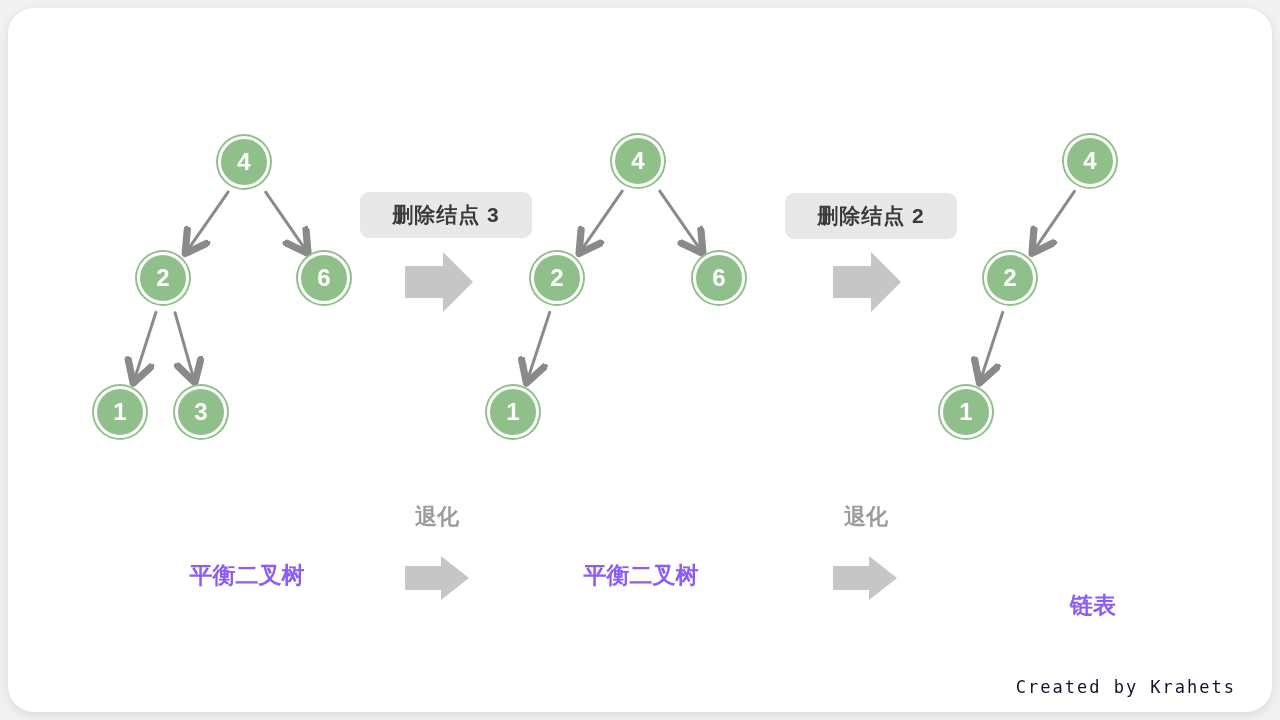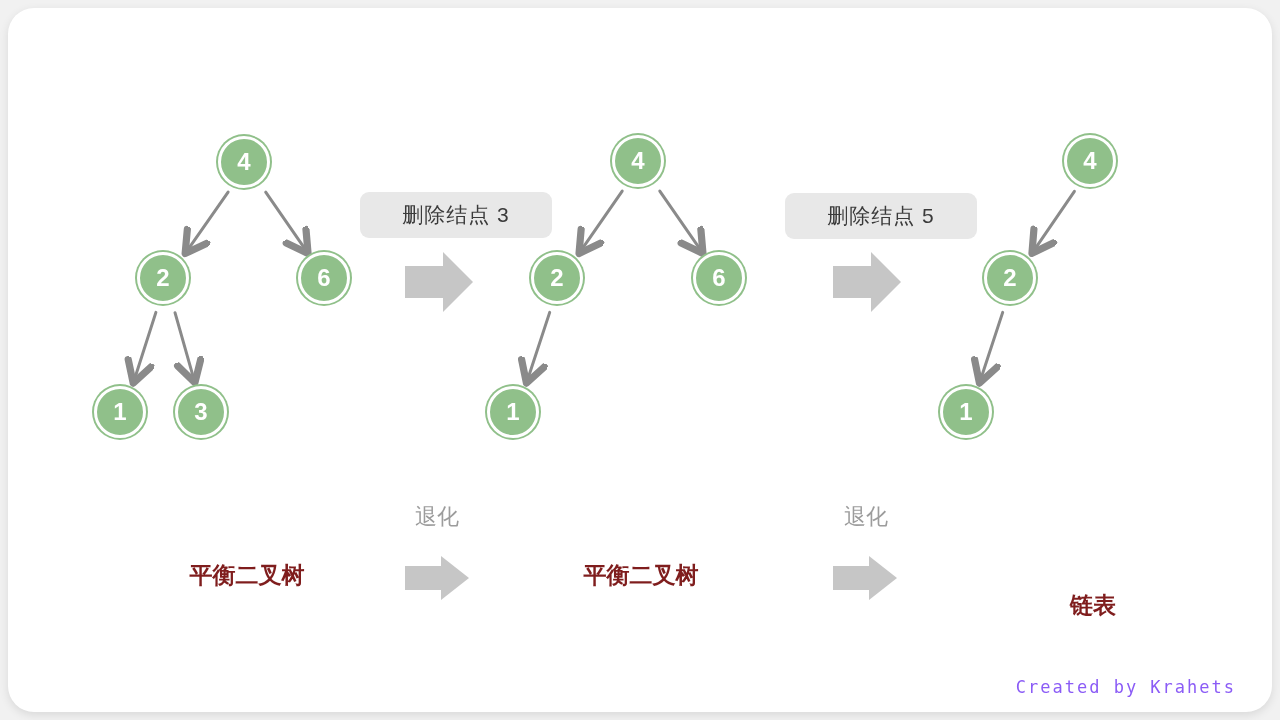--- a/index.html
+++ b/index.html
@@ -34,52 +34,52 @@
     border: 3px solid #ffffff;
     box-shadow: 0 0 0 2px #90c08a;
     color: #ffffff;
     font-size: 24px; font-weight: bold;
     display: flex; align-items: center; justify-content: center;
     line-height: 1;
   }
 
   .op-label {
     position: absolute;
-    width: 192px; height: 46px;
+    width: 172px; height: 46px;
     background: #e8e8e8;
     border-radius: 9px;
     display: flex; align-items: center; justify-content: center;
-    font-size: 21px; font-weight: normal;
+    font-size: 21px; font-weight: bold;
     color: #3a3a3a;
     letter-spacing: 1px;
   }
 
   .degrade-label {
     position: absolute;
     transform: translate(-50%, -50%);
-    font-size: 22px; font-weight: normal;
+    font-size: 22px; font-weight: bold;
     color: #9c9c9c;
     white-space: nowrap;
   }
 
   .tree-label {
     position: absolute;
     transform: translate(-50%, -50%);
     font-size: 23px; font-weight: bold;
-    color: #7f1d1d;
+    color: #8b5cf6;
     white-space: nowrap;
   }
 
   .watermark {
     position: absolute;
     right: 44px; bottom: 23px;
     font-family: "DejaVu Sans Mono", monospace;
     font-size: 17px;
     letter-spacing: 2px;
-    color: #8b5cf6;
+    color: #0f172a;
   }
 </style>
 </head>
 <body>
 
 <div class="stage">
 
   <div class="card"></div>
 
   <svg class="edges-layer" viewBox="0 0 1280 720" xmlns="http://www.w3.org/2000/svg">
@@ -125,21 +125,21 @@
   <div class="node" style="left:612px; top:135px;">4</div>
   <div class="node" style="left:531px; top:252px;">2</div>
   <div class="node" style="left:693px; top:252px;">6</div>
   <div class="node" style="left:487px; top:386px;">1</div>
 
   <div class="node" style="left:1064px; top:135px;">4</div>
   <div class="node" style="left:984px;  top:252px;">2</div>
   <div class="node" style="left:940px;  top:386px;">1</div>
 
   <div class="op-label" style="left:360px; top:192px;">删除结点 3</div>
-  <div class="op-label" style="left:785px; top:193px;">删除结点 5</div>
+  <div class="op-label" style="left:785px; top:193px;">删除结点 2</div>
 
   <div class="degrade-label" style="left:437px; top:517px;">退化</div>
   <div class="degrade-label" style="left:866px; top:517px;">退化</div>
 
   <div class="tree-label" style="left:247px;  top:575px;">平衡二叉树</div>
   <div class="tree-label" style="left:641px;  top:575px;">平衡二叉树</div>
   <div class="tree-label" style="left:1093px; top:605px;">链表</div>
 
   <div class="watermark">Created by Krahets</div>
 

